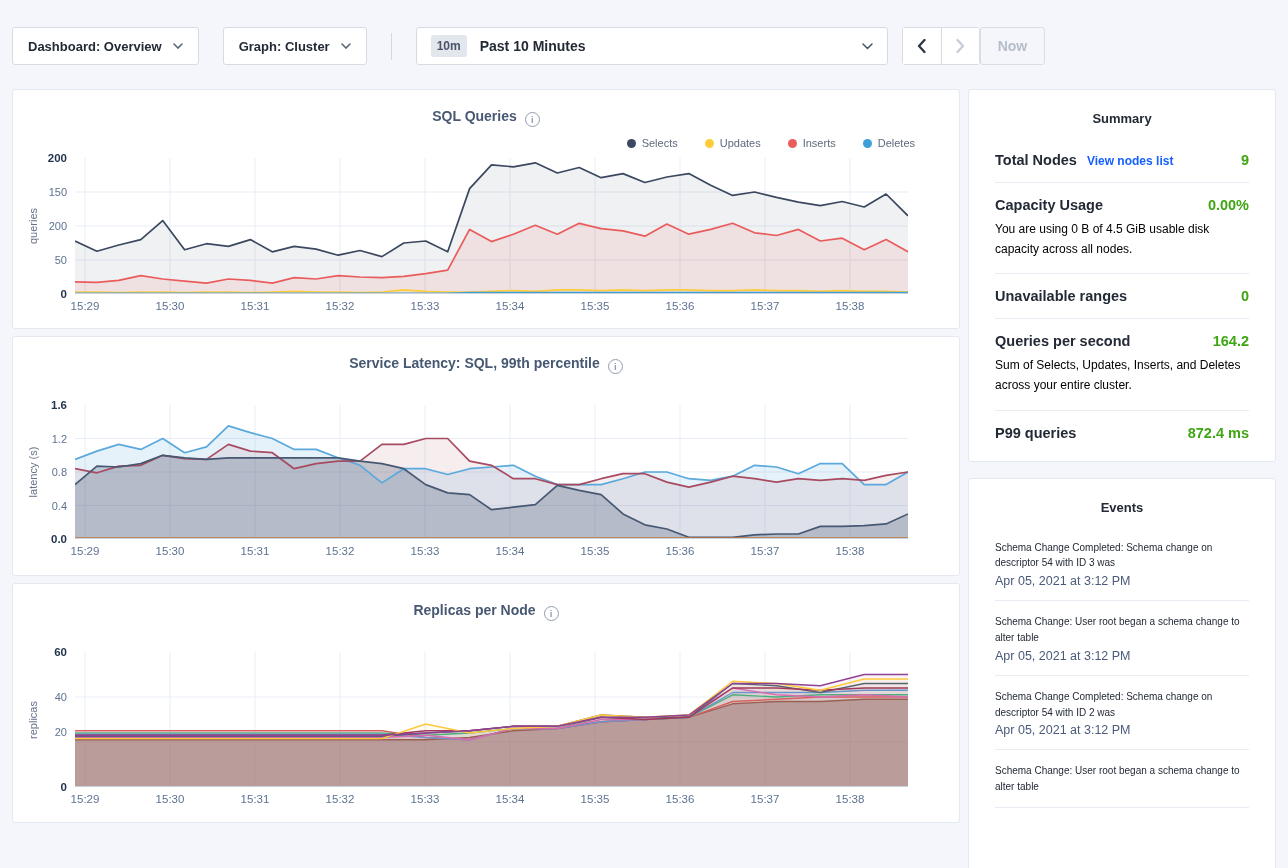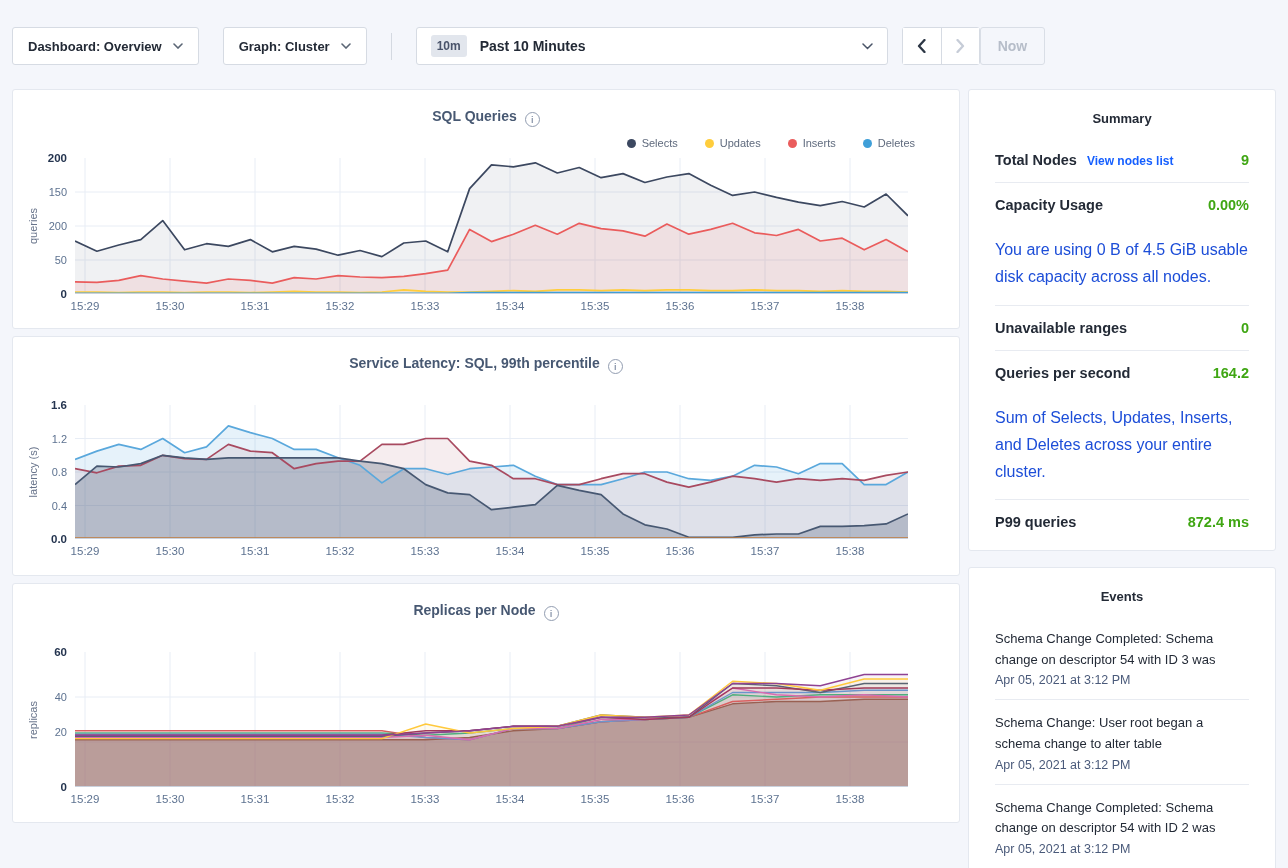--- a/index.html
+++ b/index.html
@@ -66,25 +66,25 @@
 
   
   .panel { background:#fff; border:1px solid #e4e8ef; border-radius:3px; padding:0 26px; }
   .panel-title { text-align:center; font-weight:700; font-size:13px; color:#232a36; padding:21px 0 12px; }
   .srow { padding:14px 0; border-bottom:1px solid #e8ebf1; }
   .srow:last-child { border-bottom:none; padding-bottom:20px; }
   .srow-top { display:flex; align-items:baseline; }
   .srow-label { font-weight:700; font-size:14.5px; color:#232a36; }
   .srow-link { color:#155fff; font-weight:700; font-size:12px; margin-left:10px; text-decoration:none; cursor:pointer; }
   .srow-value { margin-left:auto; color:#3fa613; font-weight:700; font-size:14.5px; white-space:nowrap; }
-  .srow-desc { font-size:16px; color:#1d4ed8; line-height:1.68; margin-top:24px; }
+  .srow-desc { font-size:12px; color:#000000; line-height:1.68; margin-top:6px; }
   .summary-panel { margin-bottom:16px; }
   .events-panel { min-height:560px; }
   .event { padding:13px 0 12px; border-bottom:1px solid #e8ebf1; }
-  .event-msg { font-size:13px; color:#232a36; line-height:1.58; }
+  .event-msg { font-size:10px; color:#232a36; line-height:1.58; }
   .event-time { font-size:12.5px; color:#4a5a7a; margin-top:3px; }
 </style>
 </head>
 <body>
 
 <div class="page">
 
 
   <div class="toolbar">
     <div class="dd">

